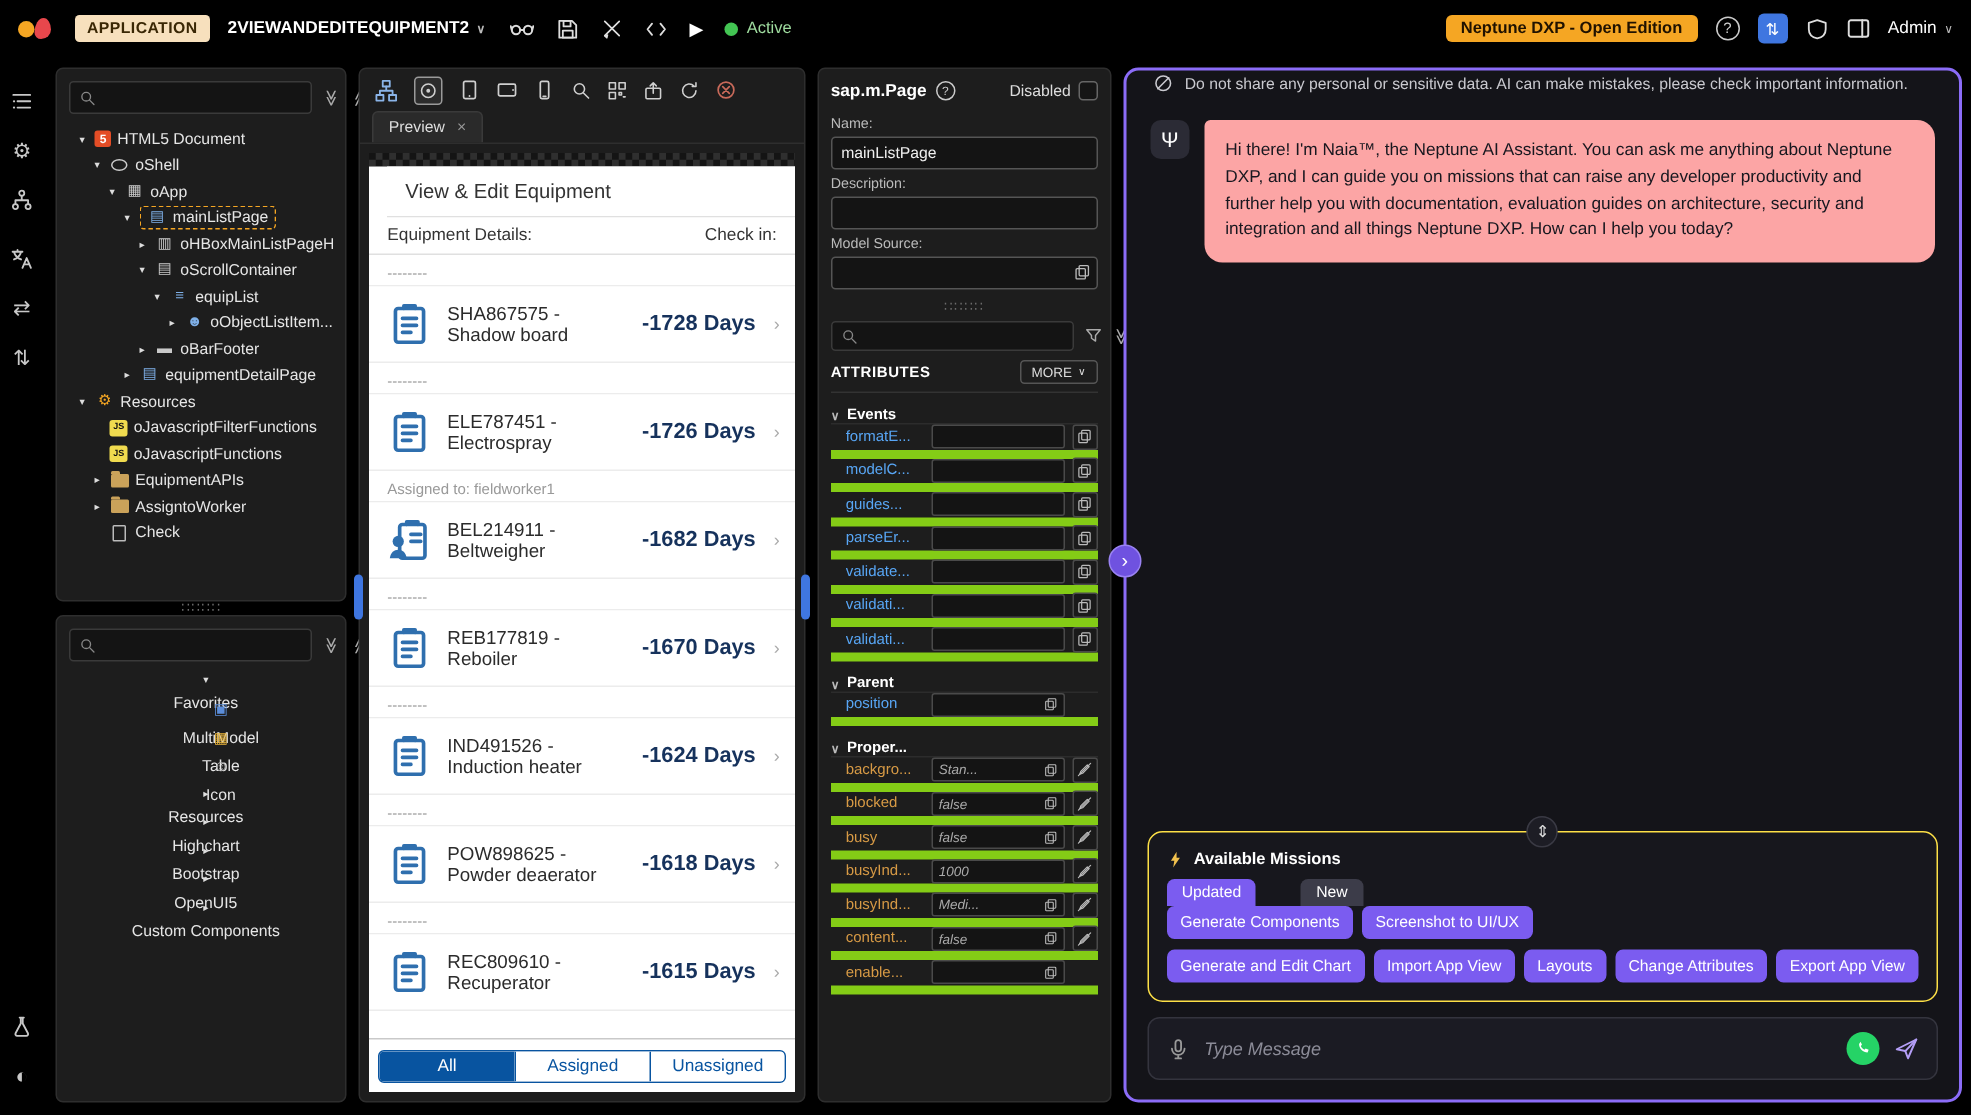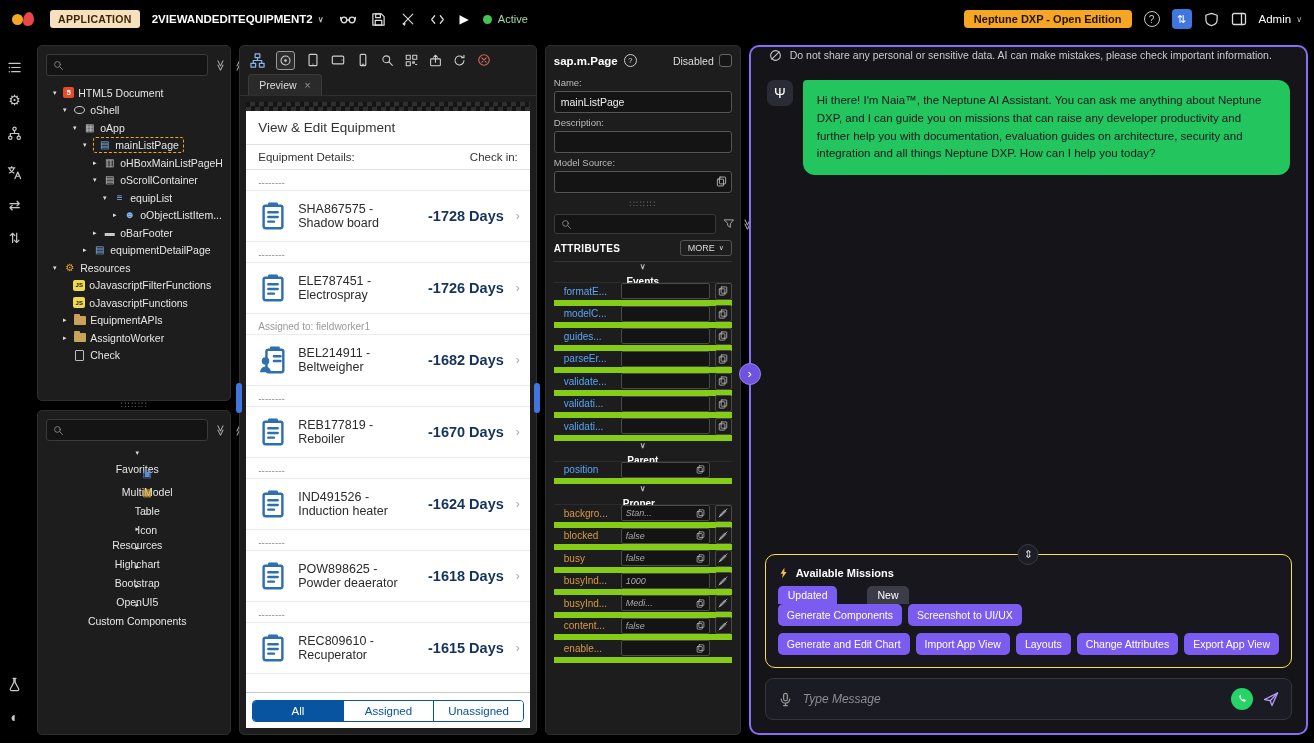--- a/index.html
+++ b/index.html
@@ -74,21 +74,21 @@
   .ctoolbar { height:28px; display:flex; align-items:center; gap:11px; padding:0 10px; }
   .ctool { color:#cfcfcf; display:flex; align-items:center; justify-content:center; cursor:pointer; }
   .ctool.active { border:1px solid #9a9a9a; border-radius:3px; padding:2px; background:#2c2c2c; }
   .ctool.blue { color:#8ab4e8; } .ctool.red { color:#c96a5a; }
   .ctabrow { display:flex; padding:0 8px; border-bottom:1px solid #2e2e2e; }
   .ctab { background:#2a2a2a; color:#ddd; font-size:10.5px; padding:4px 10px; border-radius:4px 4px 0 0; display:flex; gap:8px; align-items:center; border:1px solid #3a3a3a; border-bottom:none; cursor:pointer; }
   .g-x::before { content:"×"; color:#999; }
   .phone-wrap { flex:1; padding:6px; display:flex; }
   .phone { flex:1; background:#fff; display:flex; flex-direction:column; overflow:hidden; }
   .checker { height:9px; background:repeating-conic-gradient(#2f2f2f 0% 25%, #141414 0% 50%) 0 0 / 9px 9px; flex:none; }
-  .phead { padding:9px 12px; font-size:13.5px; color:#333; border-bottom:1px solid #e0e0e0; background:#fff; }
+  .phead { padding:9px 12px; font-size:13.5px; color:#333; border-bottom:1px solid #e0e0e0; background:#fff;margin-left:12px; }
   .psub { display:flex; justify-content:space-between; padding:6px 12px; font-size:11.5px; color:#333; border-bottom:1px solid #e0e0e0; background:#fff; }
   .plist { flex:1; overflow:hidden; background:#fff; }
   .pghead { padding:7px 12px 2px; font-size:10px; color:#999; border-bottom:1px solid #ececec; }
   .pitem { display:flex; align-items:center; gap:10px; padding:10px 8px 10px 12px; border-bottom:1px solid #ececec; cursor:pointer; background:#fff; }
   .picon { width:30px; height:30px; color:#2f6fae; flex:none; }
   .ptitle { flex:1; font-size:12.5px; color:#2b2b2b; }
   .pdays { font-size:14.5px; font-weight:600; color:#16325c; }
   .pchev { color:#aaa; font-size:12px; padding:0 2px; }
   .g-chevR::before { content:"›"; }
   .pfoot { height:36px; border-top:1px solid #c9c9c9; display:flex; align-items:center; position:relative; background:#fff; flex:none; }
@@ -108,42 +108,42 @@
   .chk { width:13px; height:13px; border:1px solid #666; border-radius:3px; background:#151515; cursor:pointer; }
   .flabel { font-size:9.5px; color:#bbb; margin:4px 0 3px; }
   .finput-wrap { position:relative; }
   .finput { width:100%; height:22px; background:#141414; border:1px solid #555; border-radius:3px; color:#eee; font-size:10.5px; padding:0 6px; outline:none; }
   .inicon { position:absolute; right:5px; top:5px; color:#bbb; cursor:pointer; }
   .props-grip { margin:7px 0 5px; }
   .atabs { display:flex; align-items:center; margin:2px 0 5px; }
   .atab { color:#fff; font-weight:bold; font-size:10px; letter-spacing:.4px; cursor:pointer; }
   .more { margin-left:auto; border:1px solid #555; border-radius:3px; color:#ddd; font-size:9px; padding:2px 7px; display:flex; gap:4px; align-items:center; cursor:pointer; }
   .attrs { flex:1; overflow:hidden; border-top:1px solid #333; }
-  .asec { display:flex; align-items:center; gap:5px; height:21px; color:#fff; font-weight:bold; font-size:10px; border-bottom:1px solid #2c2c2c; cursor:pointer;flex-direction:column; }
+  .asec { display:flex; align-items:flex-end; gap:5px; height:21px; color:#fff; font-weight:bold; font-size:10px; border-bottom:1px solid #2c2c2c; cursor:pointer; }
   .asec .chev { font-size:8px; color:#bbb; }
   .arow { display:flex; align-items:center; height:22.5px; gap:5px; border-bottom:6px solid #84cc16; padding-left:10px; }
   .aname { width:52px; font-size:10px; white-space:nowrap; overflow:hidden; cursor:pointer; flex:none; }
   .aname.ev { color:#58a6f5; } .aname.pr { color:#d79a45; }
   .ainput { flex:1; height:16px; background:#141414; border:1px solid #4a4a4a; border-radius:2px; display:flex; align-items:center; padding:0 4px; gap:3px; min-width:0; cursor:text; }
   .aval { flex:1; font-size:9px; font-style:italic; color:#aaa; overflow:hidden; white-space:nowrap; }
   .cpy { color:#bbb; flex:none; cursor:pointer; display:flex; }
   .abtn { width:17px; height:17px; border:1px solid #4a4a4a; border-radius:2px; display:flex; align-items:center; justify-content:center; color:#bbb; flex:none; background:#1a1a1a; cursor:pointer; }
   .abtn.none { border:none; background:transparent; cursor:default; }
 
   
   .naia { flex:1; border:2px solid #8b6cf7; border-radius:10px; background:#141419; position:relative; display:flex; flex-direction:column; }
   .naia-handle { position:absolute; left:-12px; top:46%; width:22px; height:22px; border-radius:50%; background:#6f52e0; color:#fff; display:flex; align-items:center; justify-content:center; font-size:13px; z-index:9; cursor:pointer; border:1px solid #9a83f2; }
   .nheader { display:flex; align-items:center; padding:13px 16px 8px; gap:10px; }
   .ntitle { color:#fff; font-weight:bold; font-size:16px; flex:1; }
   .npin { width:26px; height:26px; background:#26262e; border:1px solid #3a3a44; border-radius:7px; display:flex; align-items:center; justify-content:center; color:#fff; cursor:pointer; }
-  .ndisc { display:flex; gap:8px; padding:2px 18px 10px; color:#c9c9cf; font-size:10.5px; }
+  .ndisc { display:flex; gap:8px; align-items:center; padding:2px 18px 10px; color:#c9c9cf; font-size:10.5px; }
   .nchat { flex:1; padding:8px 16px; display:flex; gap:10px; align-items:flex-start; overflow:hidden; }
   .navatar { width:26px; height:26px; background:#2b2b35; border-radius:7px; color:#fff; display:flex; align-items:center; justify-content:center; font-size:14px; flex:none; }
   .g-psi::before { content:"Ψ"; }
-  .nbubble { background:#22c55e; color:#17171f; font-size:11.5px; line-height:1.55; padding:12px 14px; border-radius:4px 12px 12px 12px; max-width:560px; }
+  .nbubble { background:#fca5a5; color:#17171f; font-size:11.5px; line-height:1.55; padding:12px 14px; border-radius:4px 12px 12px 12px; max-width:560px; }
   .nmissions { margin:0 14px 10px; background:#17171d; border:1px solid #fde047; border-radius:10px; padding:12px 12px; position:relative; }
   .nresize { position:absolute; top:-11px; left:50%; transform:translateX(-50%); width:21px; height:21px; border-radius:50%; background:#1d1d25; border:1px solid #3a3a44; color:#ddd; font-size:11px; display:flex; align-items:center; justify-content:center; cursor:ns-resize; }
   .g-updown::before { content:"⇕"; }
   .nm-head { display:flex; gap:6px; align-items:center; color:#fff; font-size:11px; font-weight:bold; margin-bottom:7px; }
   .nm-head .bolt { color:#f2c14e; display:flex; }
   .nm-tabs { display:flex; }
   .ntab { font-size:10.5px; padding:3px 10px; border-radius:5px 5px 0 0; color:#fff; cursor:pointer; }
   .ntab.upd { background:#7b5cf0; }
   .ntab.new { background:#3c3c49; margin-left:30px; }
   .nm-row { display:flex; gap:6px; }

